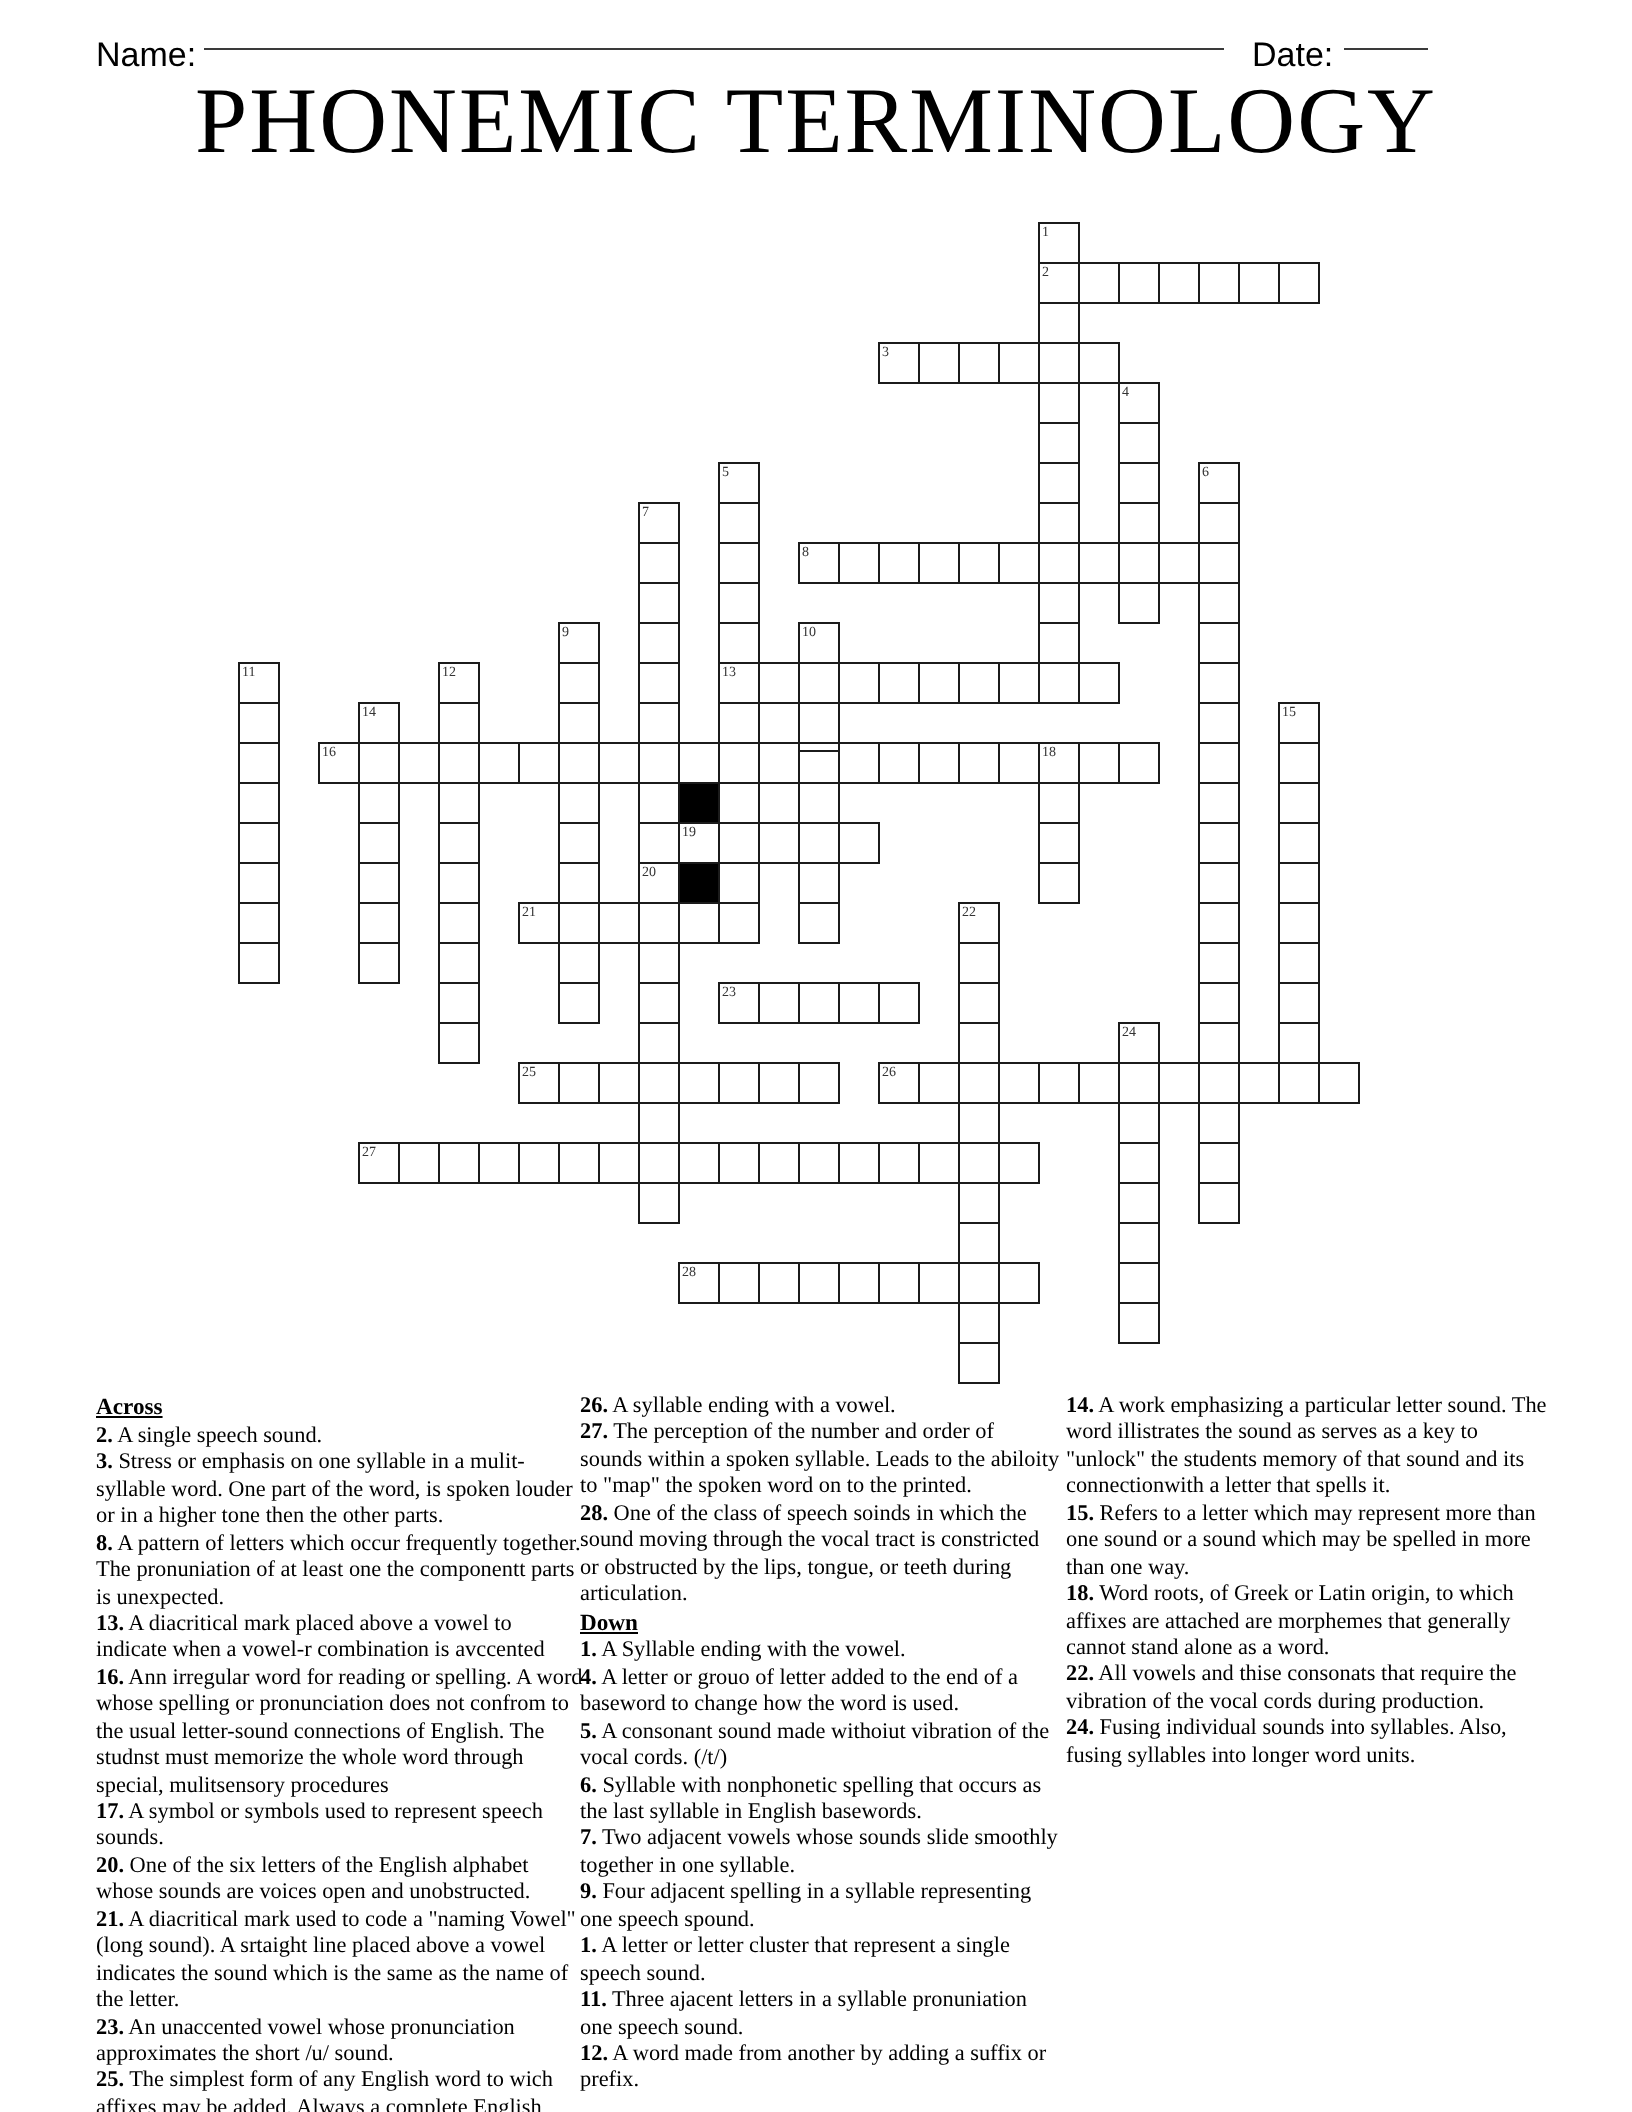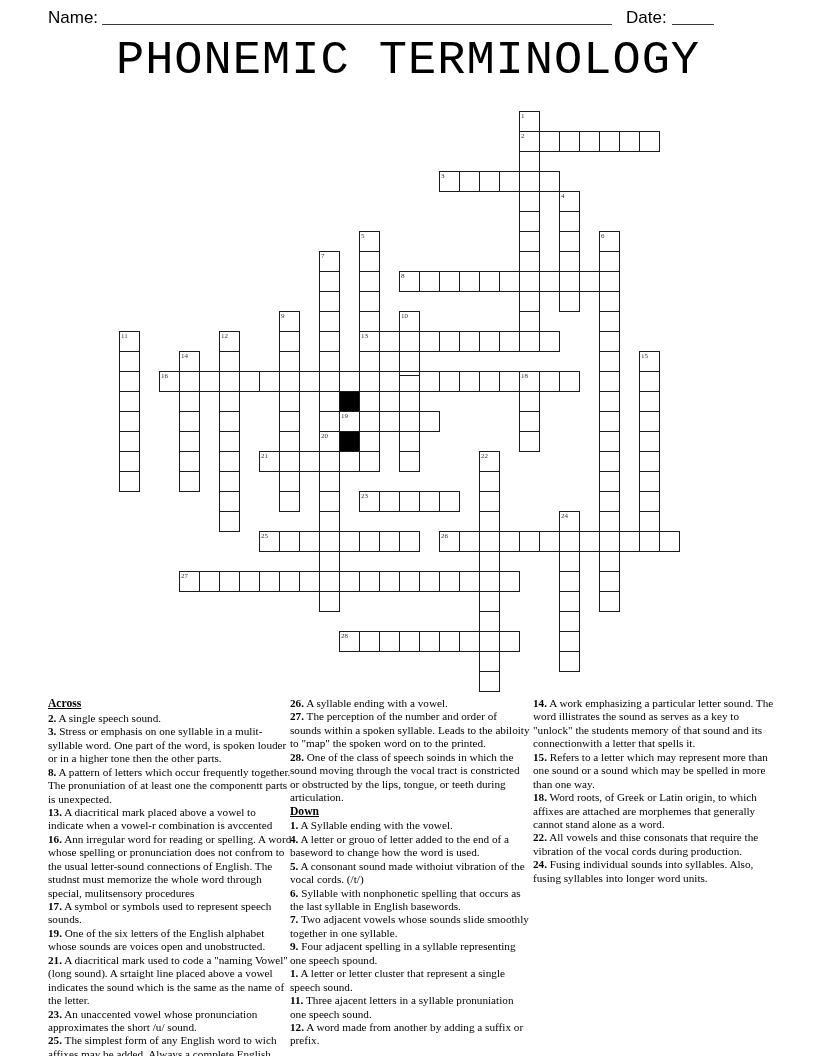--- a/index.html
+++ b/index.html
@@ -1,24 +1,24 @@
 <!DOCTYPE html>
 <html><head>
 <meta charset="utf-8">
 <style>
   html,body{margin:0;padding:0;background:#fff;}
   body{width:816px;height:1056px;position:relative;font-family:"Liberation Serif",serif;color:#000;overflow:hidden;}
   .hdr{position:absolute;top:6px;left:0;width:816px;height:30px;font-family:"Liberation Sans",sans-serif;font-size:17px;}
-  .hdr-label{position:absolute;top:2px;}
+  .hdr-label{position:absolute;top:12px;}
   #name-label{left:48px;}
   #date-label{left:626px;}
   .fill-line{position:absolute;border-bottom:1.4px solid #3a3a3a;height:18px;}
   #name-line{left:102px;width:510px;}
   #date-line{left:672px;width:42px;}
-  .title{position:absolute;top:34px;left:0;width:816px;text-align:center;font-size:47px;letter-spacing:1px;font-family:Liberation Mono, monospace;font-weight:400;}
+  .title{position:absolute;top:34px;left:0;width:816px;text-align:center;font-size:47px;letter-spacing:1px;font-family:Liberation Serif, serif;font-weight:400;}
   #grid{position:absolute;left:0;top:0;}
   .cell{position:absolute;width:21px;height:21px;box-sizing:border-box;border:1.4px solid #1b1b1b;background:#fff;}
   .cell.black{background:#000;}
   .cnum{position:absolute;top:0px;left:1px;font-size:7px;line-height:8px;font-family:"Liberation Serif",serif;color:#333;}
   .clue-col{position:absolute;top:697px;font-size:11.2px;line-height:1.2;}
   #clue-col-1{left:48px;width:246px;}
   #clue-col-2{left:290px;width:240px;}
   #clue-col-3{left:533px;width:242px;}
   .clue-heading{font-weight:bold;text-decoration:underline;font-size:11.6px;margin:0 0 1px 0;}
   .clue{margin:0;}
@@ -331,21 +331,21 @@
   </div>
 
 <div class="clue-col" id="clue-col-1">
     <div class="clue-heading">Across</div>
     <div class="clue"><b>2.</b><span> A single speech sound.</span></div>
     <div class="clue"><b>3.</b><span> Stress or emphasis on one syllable in a mulit-syllable word. One part of the word, is spoken louder or in a higher tone then the other parts.</span></div>
     <div class="clue"><b>8.</b><span> A pattern of letters which occur frequently together. The pronuniation of at least one the componentt parts is unexpected.</span></div>
     <div class="clue"><b>13.</b><span> A diacritical mark placed above a vowel to indicate when a vowel-r combination is avccented</span></div>
     <div class="clue"><b>16.</b><span> Ann irregular word for reading or spelling. A word whose spelling or pronunciation does not confrom to the usual letter-sound connections of English. The studnst must memorize the whole word through special, mulitsensory procedures</span></div>
     <div class="clue"><b>17.</b><span> A symbol or symbols used to represent speech sounds.</span></div>
-    <div class="clue"><b>19.</b><span> One of the six letters of the English alphabet whose sounds are voices open and unobstructed.</span></div>
+    <div class="clue"><b>20.</b><span> One of the six letters of the English alphabet whose sounds are voices open and unobstructed.</span></div>
     <div class="clue"><b>21.</b><span> A diacritical mark used to code a "naming Vowel" (long sound). A srtaight line placed above a vowel indicates the sound which is the same as the name of the letter.</span></div>
     <div class="clue"><b>23.</b><span> An unaccented vowel whose pronunciation approximates the short /u/ sound.</span></div>
     <div class="clue"><b>25.</b><span> The simplest form of any English word to wich affixes may be added. Always a complete English word with meaning when standing alone.</span></div>
   </div>
 <div class="clue-col" id="clue-col-2">
     <div class="clue"><b>26.</b><span> A syllable ending with a vowel.</span></div>
     <div class="clue"><b>27.</b><span> The perception of the number and order of sounds within a spoken syllable. Leads to the abiloity to "map" the spoken word on to the printed.</span></div>
     <div class="clue"><b>28.</b><span> One of the class of speech soinds in which the sound moving through the vocal tract is constricted or obstructed by the lips, tongue, or teeth during articulation.</span></div>
     <div class="clue-heading">Down</div>
     <div class="clue"><b>1.</b><span> A Syllable ending with the vowel.</span></div>

